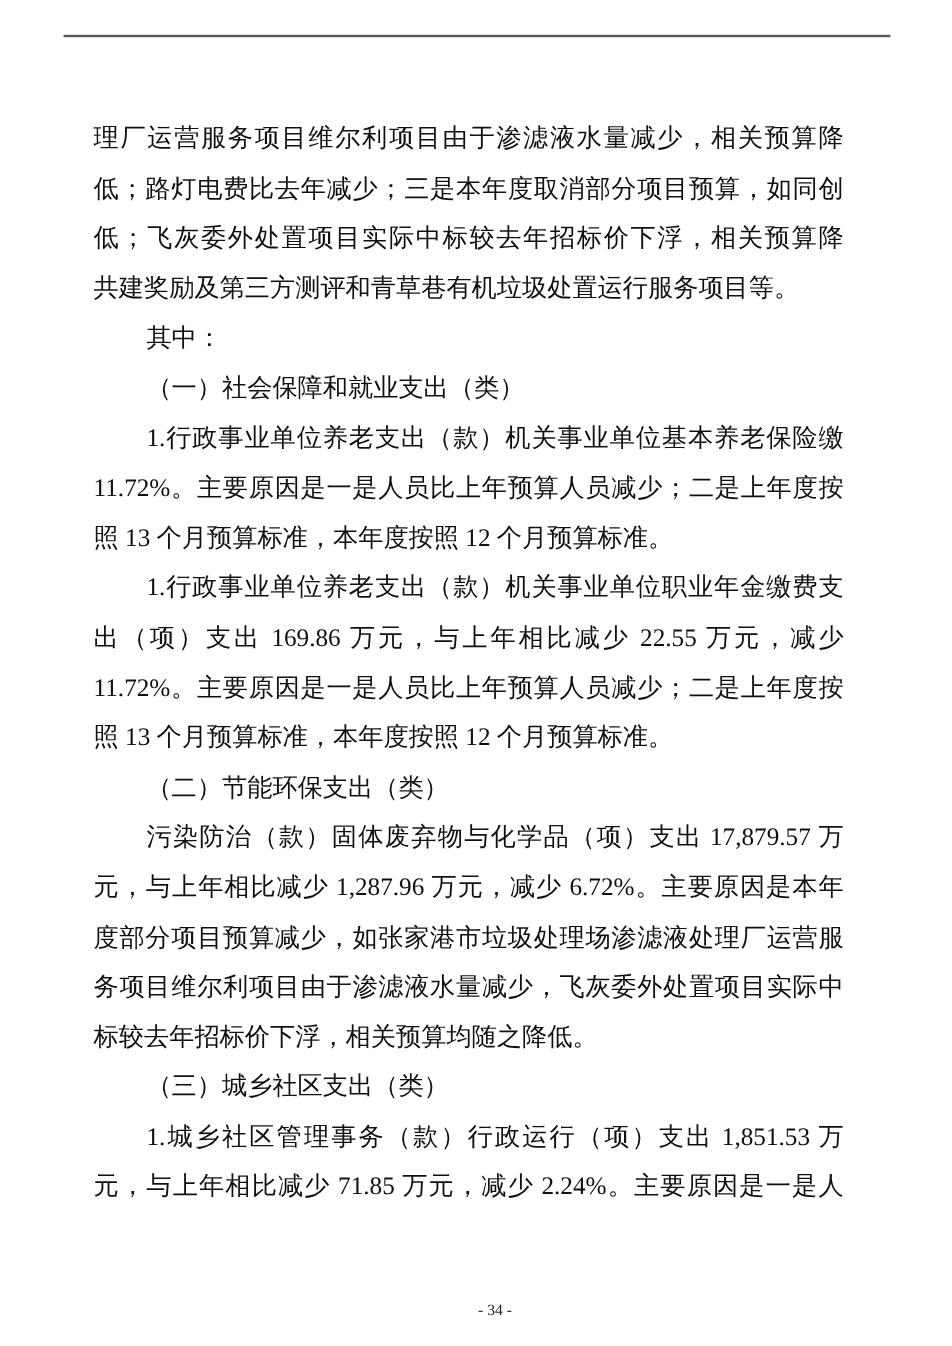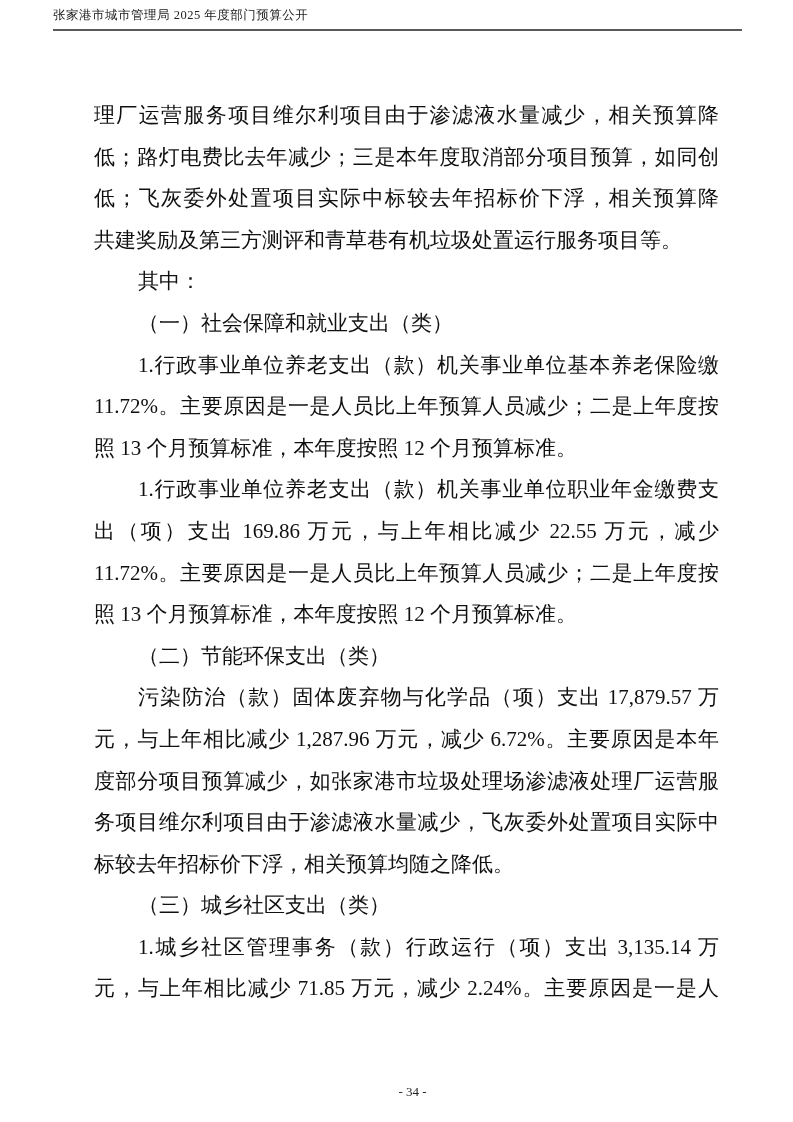--- a/index.html
+++ b/index.html
@@ -28,21 +28,21 @@
   .page-header-rule {
     position: absolute;
     left: 53px;
     top: 29px;
     width: 689px;
     height: 0;
     border-top: 2px solid #5a5a5a;
   }
   .document-body {
     position: absolute;
-    left: 94px;
+    left: 78px;
     top: 95px;
     width: 625px;
   }
   .para {
     margin: 0;
     padding: 0;
   }
   .line {
     height: 41.6px;
     line-height: 41.6px;
@@ -67,21 +67,20 @@
     text-align: center;
     font-size: 13px;
     color: #222222;
   }
 </style>
 </head>
 <body>
 
 <div class="page">
 
-  <div class="page-header-title">张家港市城市管理局 2025 年度部门预算公开</div>
 
   <div class="page-header-rule"></div>
 
   <div class="document-body">
       <div class="para">
         <div class="line fill">理厂运营服务项目维尔利项目由于渗滤液水量减少，相关预算降</div>
         <div class="line fill">低；路灯电费比去年减少；三是本年度取消部分项目预算，如同创</div>
         <div class="line fill">低；飞灰委外处置项目实际中标较去年招标价下浮，相关预算降</div>
         <div class="line">共建奖励及第三方测评和青草巷有机垃圾处置运行服务项目等。</div>
       </div>
@@ -109,20 +108,20 @@
         <div class="line indent fill">污染防治（款）固体废弃物与化学品（项）支出 17,879.57 万</div>
         <div class="line fill">元，与上年相比减少 1,287.96 万元，减少 6.72%。主要原因是本年</div>
         <div class="line fill">度部分项目预算减少，如张家港市垃圾处理场渗滤液处理厂运营服</div>
         <div class="line fill">务项目维尔利项目由于渗滤液水量减少，飞灰委外处置项目实际中</div>
         <div class="line">标较去年招标价下浮，相关预算均随之降低。</div>
       </div>
       <div class="para">
         <div class="line indent">（三）城乡社区支出（类）</div>
       </div>
       <div class="para">
-        <div class="line indent fill">1.城乡社区管理事务（款）行政运行（项）支出 3,135.14 万</div>
+        <div class="line indent fill">1.城乡社区管理事务（款）行政运行（项）支出 1,851.53 万</div>
         <div class="line fill">元，与上年相比减少 71.85 万元，减少 2.24%。主要原因是一是人</div>
       </div>
     </div>
 
   <div class="page-footer">- 34 -</div>
 
 </div>
 
 </body></html>

